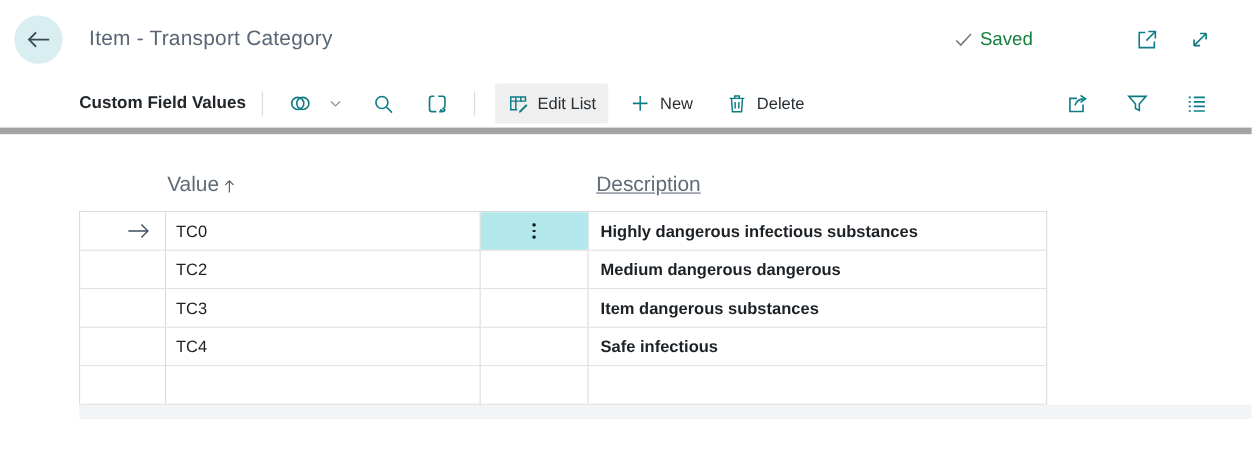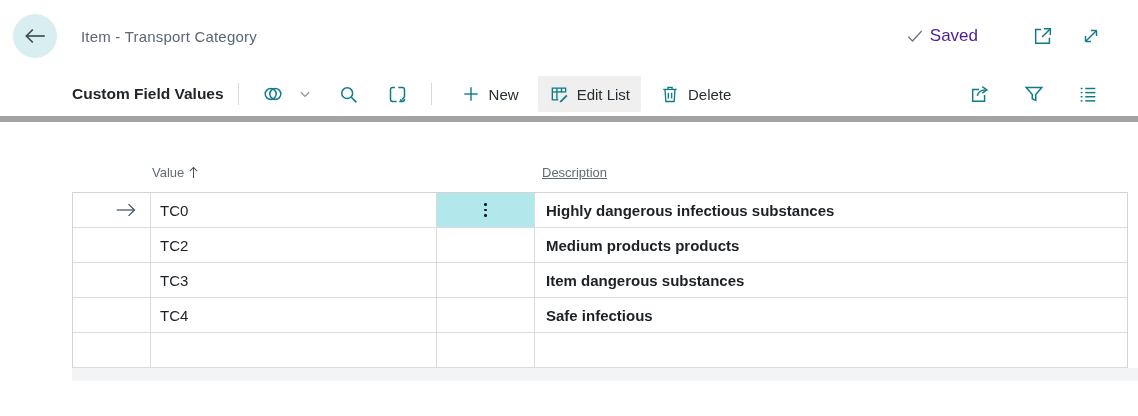--- a/index.html
+++ b/index.html
@@ -13,23 +13,23 @@
   }
   svg { display:block; }
 
   
   .titlebar { height:72px; display:flex; align-items:center; padding:0 36px 0 13px; }
   .back-btn {
     width:44px; height:44px; border-radius:50%;
     background:#d9eef0; display:flex; align-items:center; justify-content:center;
     cursor:pointer; flex:none;
   }
-  .page-title { margin-left:24px; font-size:15px; color:#5a6675; letter-spacing:.2px; }
+  .page-title { margin-left:24px; font-size:19px; color:#5a6675; letter-spacing:.2px; }
   .spacer { flex:1; }
-  .saved { display:flex; align-items:center; gap:5px; color:#4c1d95; font-size:17px; margin-right:28px; }
+  .saved { display:flex; align-items:center; gap:5px; color:#15803d; font-size:17px; margin-right:67px; }
   .tb-icon { margin-left:26px; cursor:pointer; color:#0e7c87; }
 
   
   .actionbar {
     height:50px; display:flex; align-items:center;
     padding:0 30px 0 72px; border-bottom:6px solid #a3a3a3;
   }
   .caption { font-size:15.5px; font-weight:700; color:#21262b; white-space:nowrap; }
   .vsep { width:1px; height:22px; background:#d9d9d9; margin:0 14px; flex:none; }
   .ab-icon { color:#0e7c87; padding:6px 9px; cursor:pointer; display:flex; align-items:center; }
@@ -43,25 +43,25 @@
   .right-icons { display:flex; align-items:center; }
   .right-icons .ab-icon { margin-left:14px; }
 
   
   .table-wrap { padding-left:72px; }
   .col-heads {
     height:70px; width:1040px; display:grid;
     grid-template-columns:78px 286px 98px auto;
     align-items:end;
   }
-  .col-heads .h { font-size:13px; color:#5f6b76; padding:0 0 12px 4px; display:flex; align-items:center; gap:4px; }
+  .col-heads .h { font-size:19px; color:#5f6b76; padding:0 0 12px 4px; display:flex; align-items:center; gap:4px; }
   .col-heads .h.value { padding-left:2px; }
   .col-heads .h.desc { padding-left:8px;text-decoration:underline; }
 
-  .grid { width:1056px; border:1px solid #d4d4d4; border-bottom:none; }
+  .grid { width:880px; border:1px solid #d4d4d4; border-bottom:none; }
   .trow {
     display:grid; grid-template-columns:78px 286px 98px auto;
     height:35px; border-bottom:1px solid #dcdcdc; background:#fff;
   }
   .cell { border-right:1px solid #dcdcdc; display:flex; align-items:center; font-size:15px; color:#1c2126; overflow:hidden; }
   .cell.sel-col  { justify-content:flex-end; padding-right:13px; color:#3c4a5d; }
   .cell.val-col  { padding-left:9px; }
   .cell.menu-col { justify-content:center; }
   .cell.desc-col { border-right:none; padding-left:11px;font-weight:bold; }
   .cell.focused  { background:#b2e8ec; }
@@ -138,41 +138,41 @@
       <path d="M13 4h4.5A2.5 2.5 0 0 1 20 6.5V15"></path>
       <path d="M11 20H6.5A2.5 2.5 0 0 1 4 17.5V6.5A2.5 2.5 0 0 1 6.5 4H9"></path>
       <path d="M20 15l-2.6 2.6"></path>
         <path d="M20 15l2.3 2.3" transform="translate(-4.9,2.6)"></path>
       <path d="M14 20h3a3 3 0 0 0 3-3"></path>
     </svg>
   </span>
 
   <div class="vsep"></div>
 
-  <div class="ab-btn">
-    <span class="glyph">
-      <svg width="20" height="20" viewBox="0 0 24 24" fill="none" stroke="currentColor" stroke-width="1.7">
-        <path d="M12 4v16"></path>
-          <path d="M4 12h16"></path>
-      </svg>
-    </span>
-    <span>New</span>
-  </div>
-
   <div class="ab-btn active">
     <span class="glyph">
       <svg width="20" height="20" viewBox="0 0 24 24" fill="none" stroke="currentColor" stroke-width="1.6">
         <path d="M20 10V5H4v14h7"></path>
           <path d="M4 9.5h16"></path>
           <path d="M9.5 5v14"></path>
           <path d="M15 5v5"></path>
         <path d="M13.5 20l7.2-7.2 1.6 1.6L15 21.6l-2.3.7z" fill="currentColor" stroke="none"></path>
       </svg>
     </span>
     <span>Edit List</span>
+  </div>
+
+  <div class="ab-btn">
+    <span class="glyph">
+      <svg width="20" height="20" viewBox="0 0 24 24" fill="none" stroke="currentColor" stroke-width="1.7">
+        <path d="M12 4v16"></path>
+          <path d="M4 12h16"></path>
+      </svg>
+    </span>
+    <span>New</span>
   </div>
 
   <div class="ab-btn">
     <span class="glyph">
       <svg width="20" height="20" viewBox="0 0 24 24" fill="none" stroke="currentColor" stroke-width="1.6">
         <path d="M4 6.5h16"></path>
           <path d="M9.5 6.5V4h5v2.5"></path>
           <path d="M6 6.5l1 14.5h10l1-14.5"></path>
         <path d="M10 10.5v7"></path>
           <path d="M14 10.5v7"></path>
@@ -250,21 +250,21 @@
           </span>
       </div>
       <div class="cell desc-col">Highly dangerous infectious substances</div>
     </div>
 
 
     <div class="trow">
       <div class="cell sel-col"></div>
       <div class="cell val-col">TC2</div>
       <div class="cell menu-col"></div>
-      <div class="cell desc-col">Medium products products</div>
+      <div class="cell desc-col">Medium dangerous dangerous</div>
     </div>
 
     <div class="trow">
       <div class="cell sel-col"></div>
       <div class="cell val-col">TC3</div>
       <div class="cell menu-col"></div>
       <div class="cell desc-col">Item dangerous substances</div>
     </div>
 
     <div class="trow">

